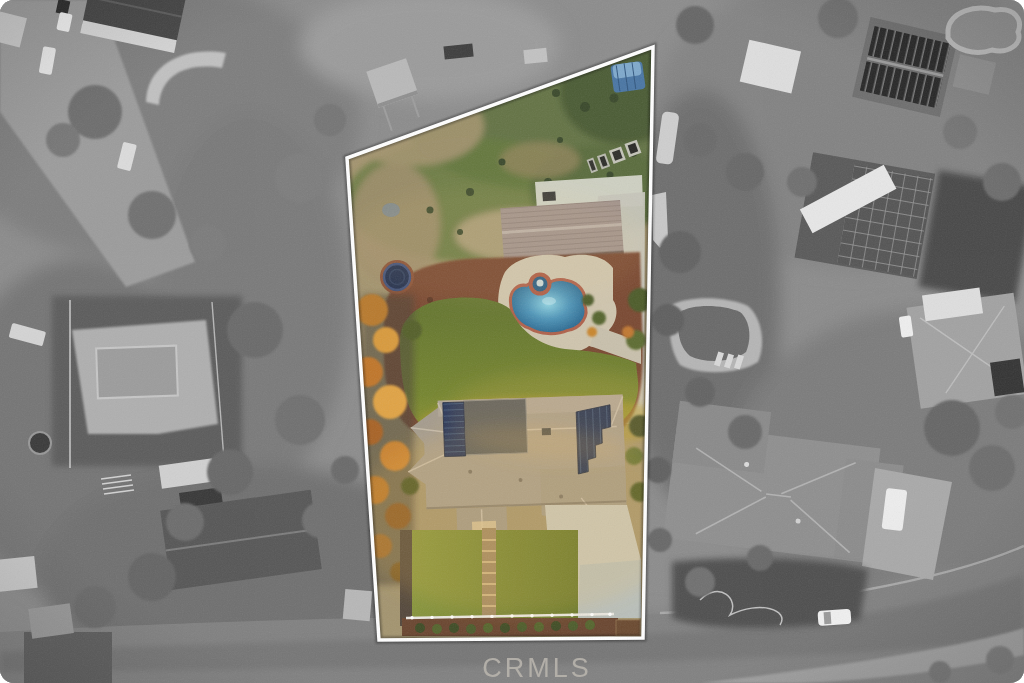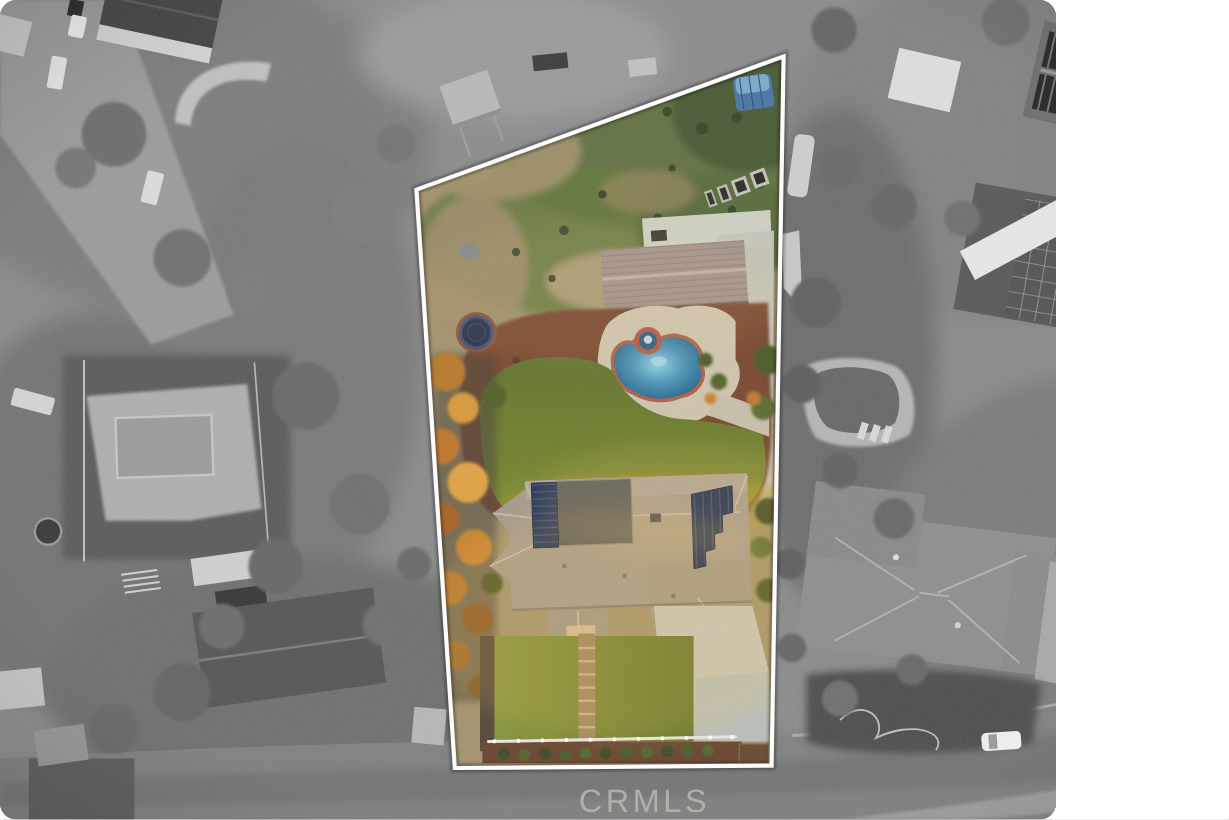--- a/index.html
+++ b/index.html
@@ -1,16 +1,16 @@
 <!DOCTYPE html>
 <html><head>
 <meta charset="utf-8">
 <style>
   html,body{margin:0;padding:0;background:#ffffff;}
-  .stage{position:relative;width:880px;height:683px;border-radius:14px;overflow:hidden;background:#8c8c8c;}
+  .stage{position:relative;width:1024px;height:683px;border-radius:14px;overflow:hidden;background:#8c8c8c;}
   svg{display:block;}
   .wm{font-family:"Liberation Sans","DejaVu Sans",sans-serif;font-size:27px;letter-spacing:3px;font-weight:400;}
 </style>
 </head>
 <body>
 
 <div class="stage">
 <svg width="1024" height="683" viewBox="0 0 1024 683">
   <defs>
     <clipPath id="parcelClip">

